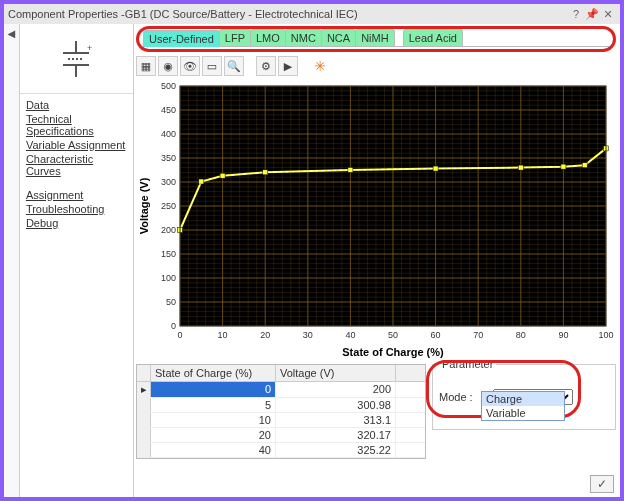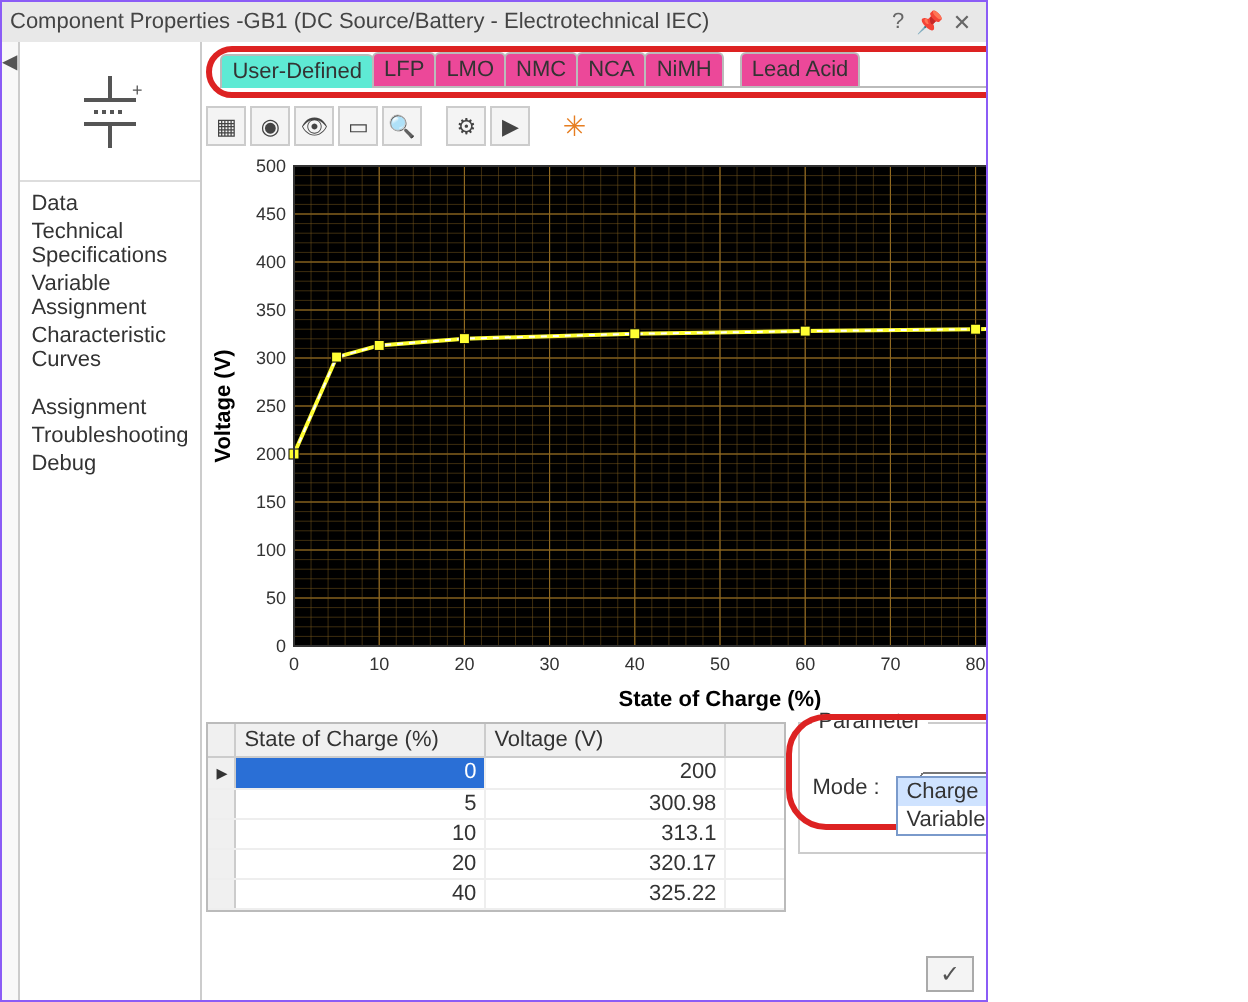--- a/index.html
+++ b/index.html
@@ -1,32 +1,32 @@
 <!DOCTYPE html>
 <html><head>
 <meta charset="utf-8">
 <style>
   * { box-sizing: border-box; }
   html, body { margin:0; padding:0; font-family:"Segoe UI",Tahoma,sans-serif; font-size:11px; background:#fff; color:#333; }
-  .window { width:494px; height:501px; border:1px solid #8b5cf6; background:#f0f0f0; display:flex; flex-direction:column; position:relative; }
+  .window { width:624px; height:501px; border:4px solid #8b5cf6; background:#f0f0f0; display:flex; flex-direction:column; position:relative; }
   .titlebar { height:20px; background:#e8e8e8; display:flex; align-items:center; padding:0 4px; font-size:11px; color:#444;}
   .titlebar .caption { flex:1; }
   .titlebar .winbtn { width:16px; text-align:center; color:#666; }
   .body { flex:1; display:flex; overflow:hidden; }
   .collapse-bar { width:16px; border-right:1px solid #ccc; background:#f8f8f8; display:flex; align-items:flex-start; justify-content:center; padding-top:4px;}
   .collapse-bar .arrow { font-size:10px; color:#555; }
   .sidebar { width:115px; background:#fff; border-right:1px solid #ccc; display:flex; flex-direction:column; }
   .symbol { height:70px; display:flex; align-items:center; justify-content:center; border-bottom:1px solid #ddd; }
   .navlist { padding:4px 6px; font-size:11px; }
-  .navlist .item { padding:1px 0; color:#333; }
+  .navlist .item { padding:1px 0; color:#333;text-decoration:underline; }
   .navlist .gap { height:10px; }
   .main { flex:1; display:flex; flex-direction:column; background:#fff; padding:2px 4px 2px 2px;}
   .tabs-annot { border:3px solid #d22; border-radius:14px; padding:0 4px 2px 4px; display:inline-block; }
   .tabs { display:flex; border-bottom:1px solid #bbb; }
-  .tab { padding:2px 5px; border:1px solid #bbb; border-bottom:none; background:#ec4899; margin-right:-1px; border-radius:3px 3px 0 0; font-size:11px;}
+  .tab { padding:2px 5px; border:1px solid #bbb; border-bottom:none; background:#86efac; margin-right:-1px; border-radius:3px 3px 0 0; font-size:11px;}
   .tab.active { background:#5eead4; position:relative; top:1px;}
   .tab.spacer { border:none; background:transparent; width:6px;}
   .toolbar { display:flex; align-items:center; gap:2px; margin:4px 0; }
   .tbtn { width:20px; height:20px; border:1px solid #ccc; background:#f4f4f4; display:flex; align-items:center; justify-content:center; font-size:11px; color:#444;}
   .tbtn.orange { color:#e67e22; border:none; background:transparent; font-size:14px;}
   .chartwrap { position:relative; flex:0 0 auto; }
   .chart { width:480px; height:280px; display:block; }
   .belowchart { display:flex; gap:6px; margin-top:4px; }
   .tablewrap { width:290px; border:1px solid #bbb; background:#fff; }
   .thead { display:flex; background:#f0f0f0; border-bottom:1px solid #ccc; }

